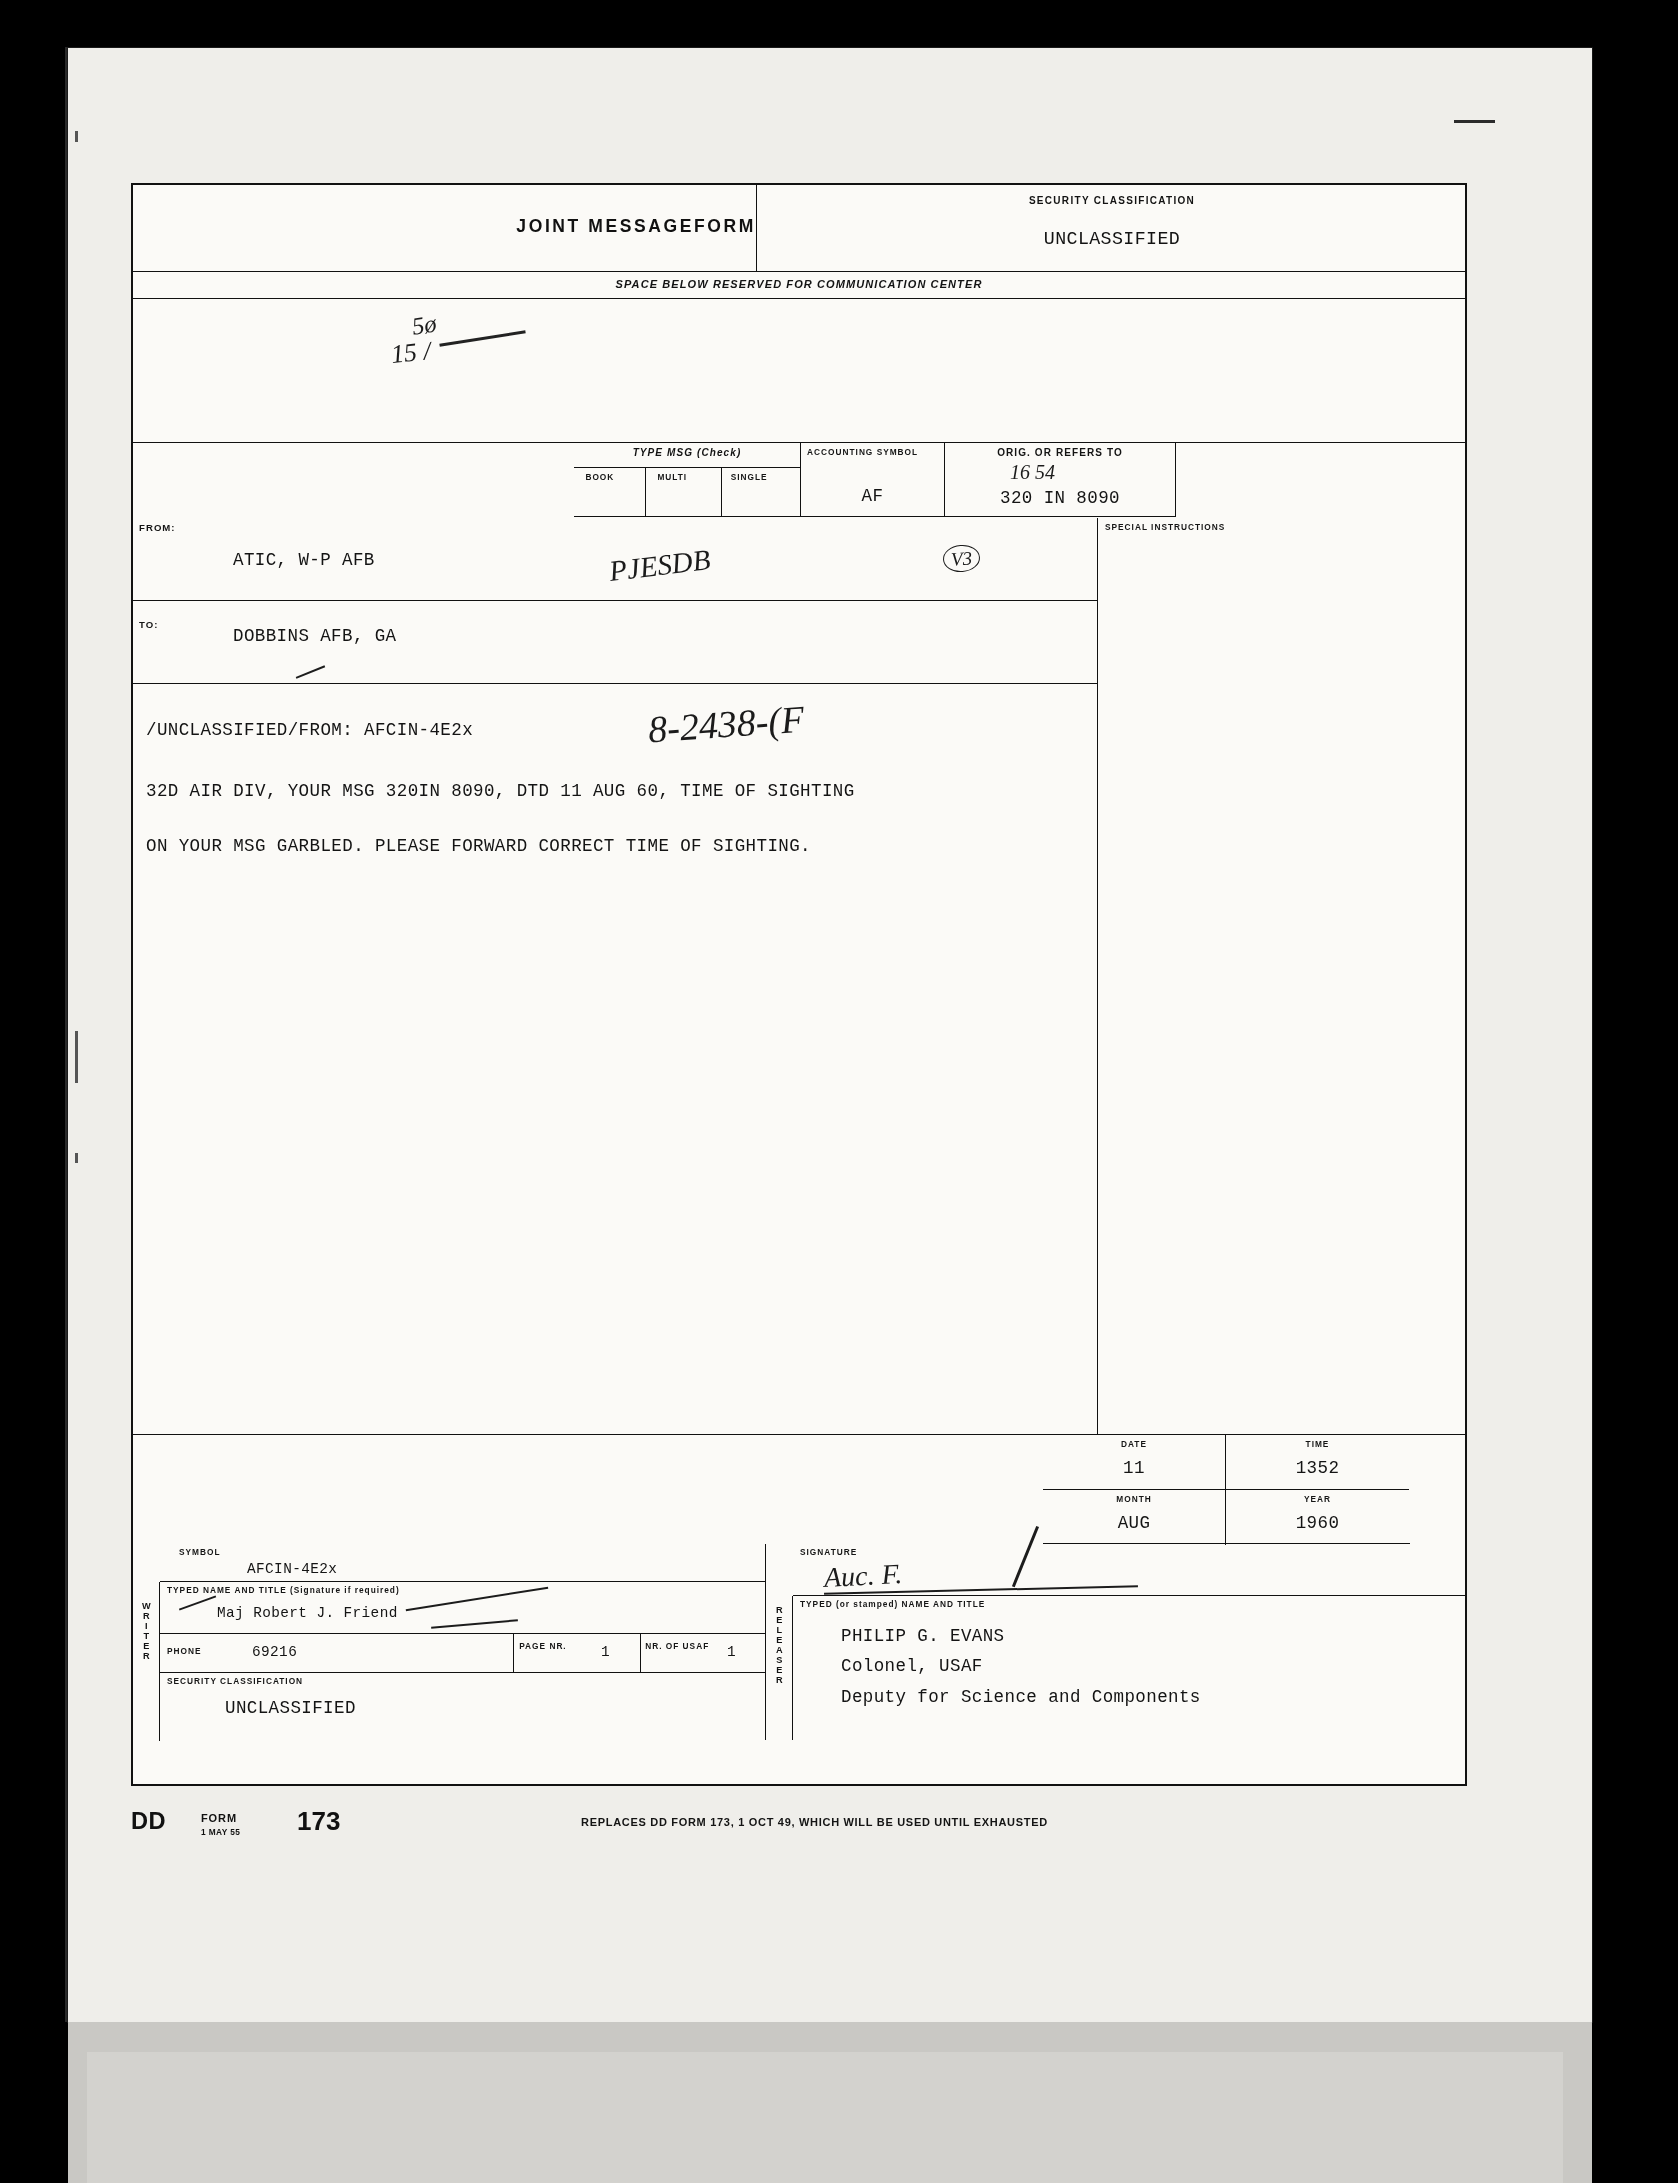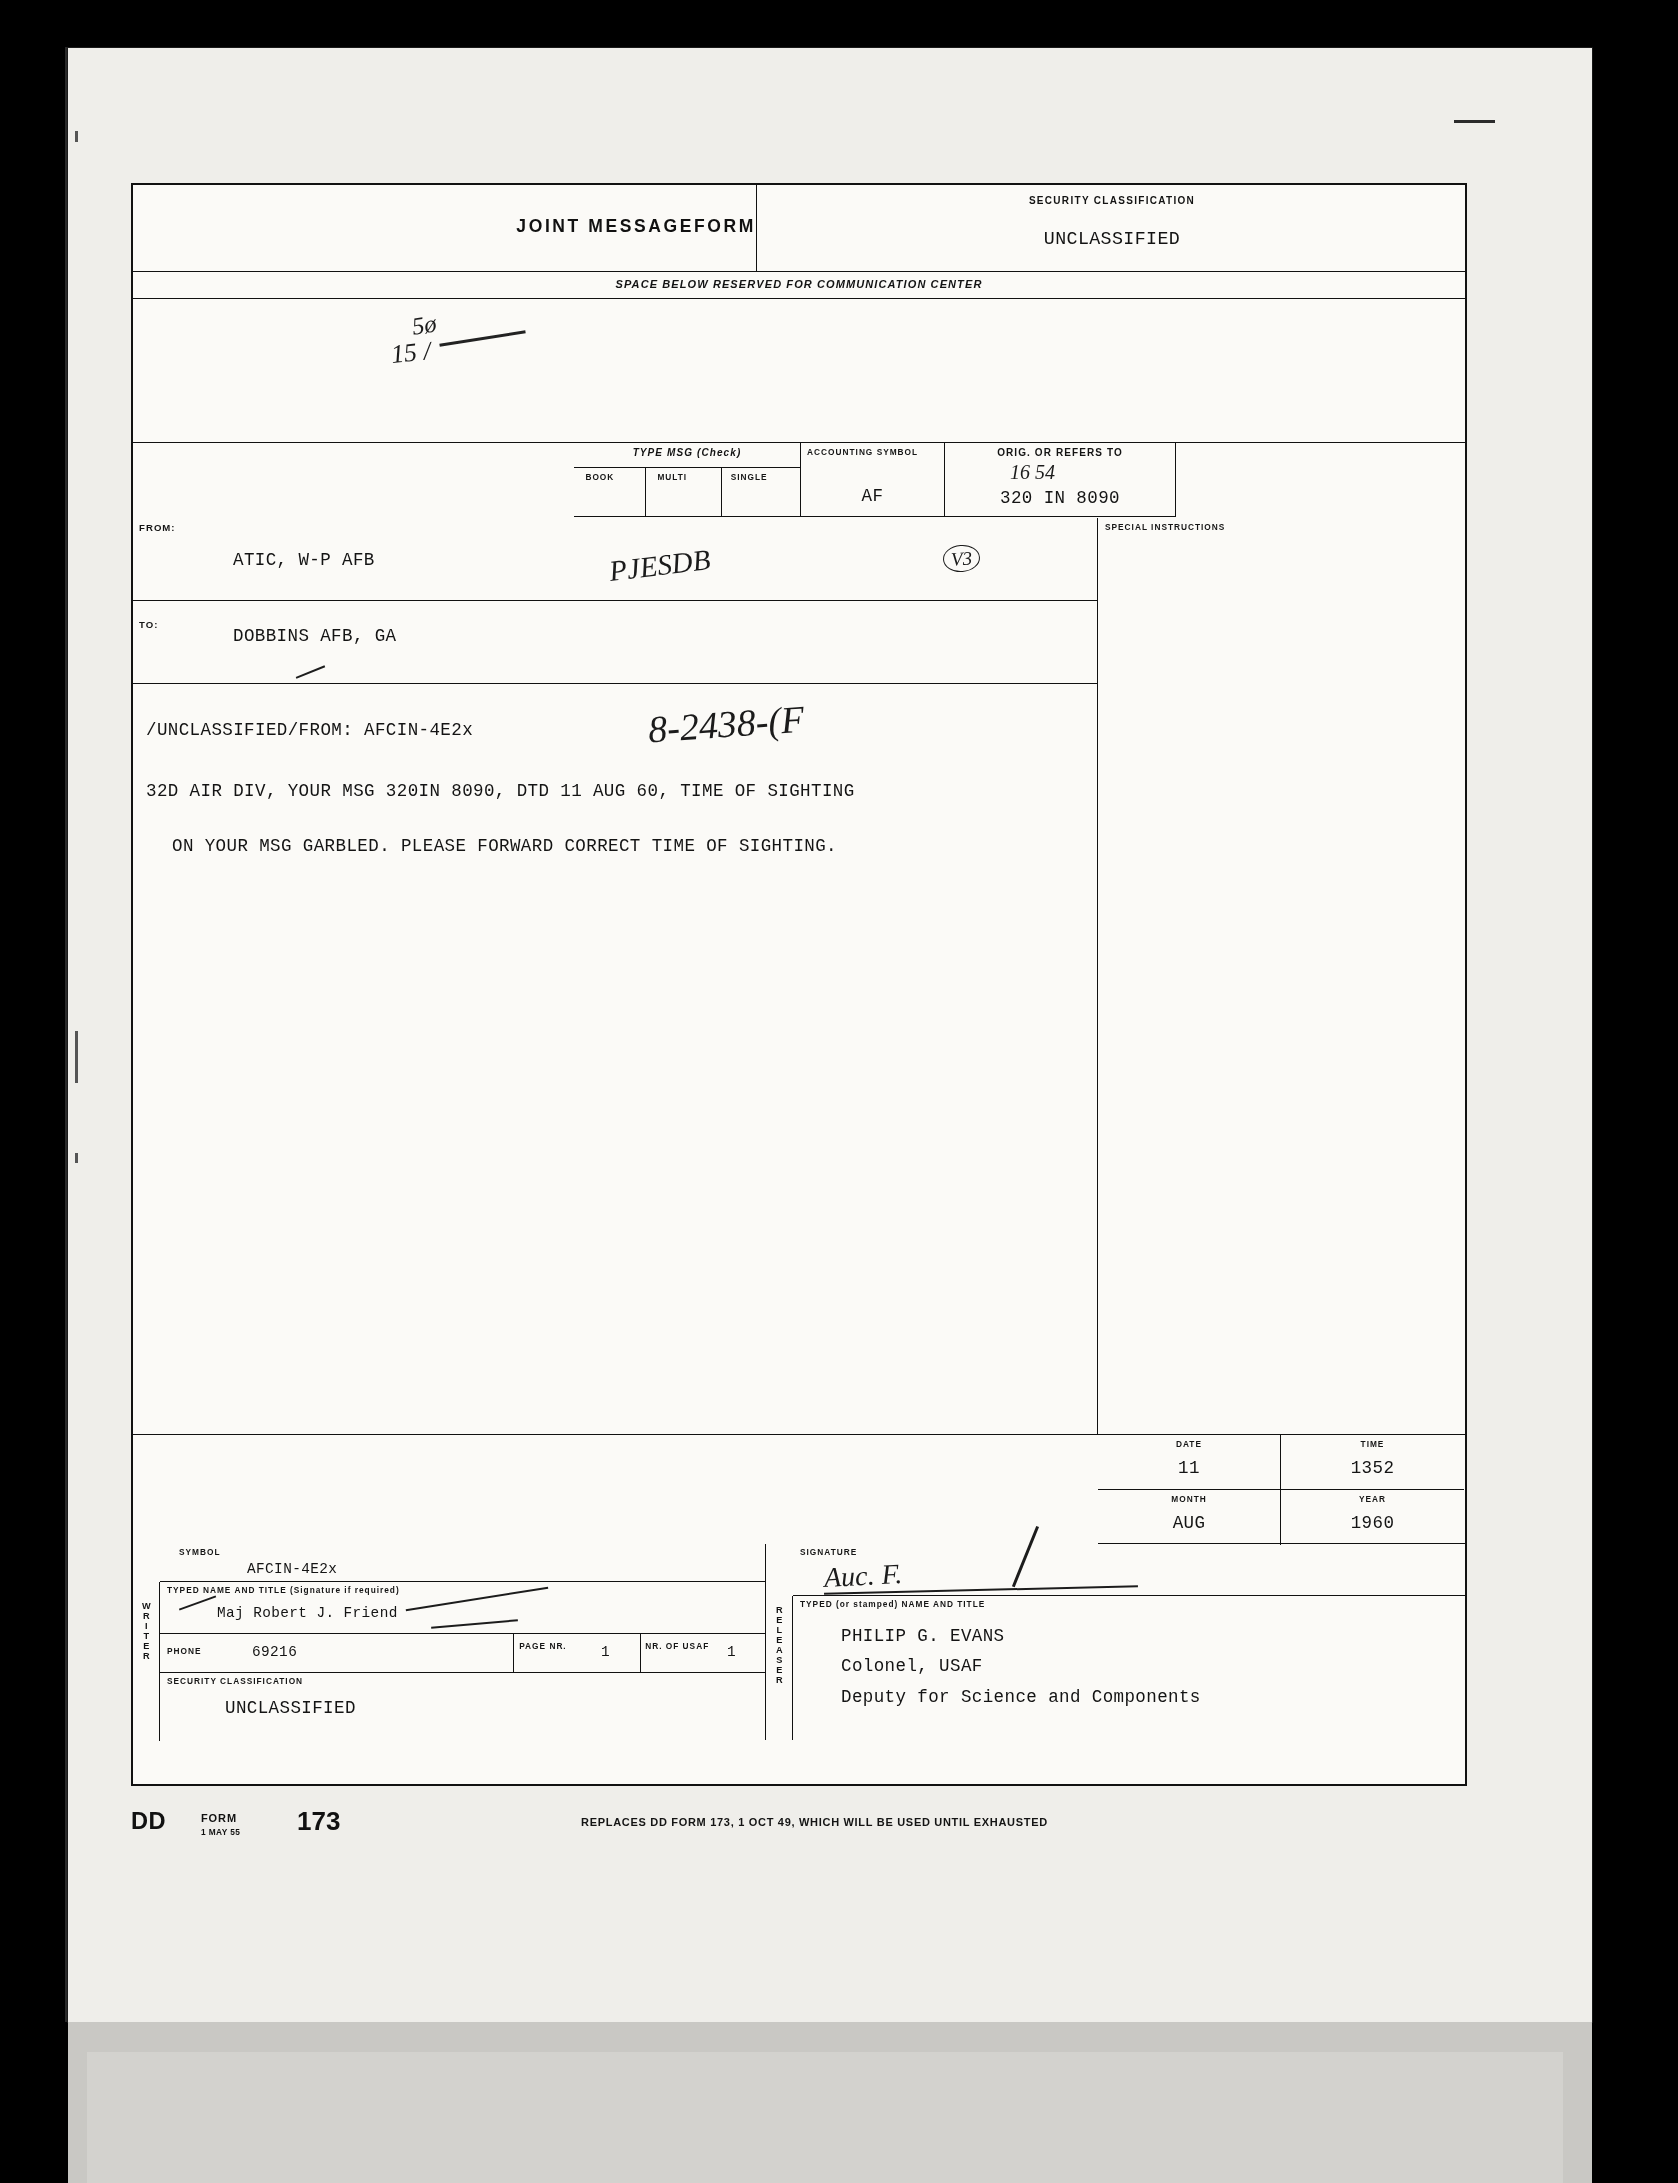--- a/index.html
+++ b/index.html
@@ -130,21 +130,21 @@
     position: absolute; left: 0; right: 0; top: 4.4px; text-align: center;
     font-size: 10px; font-weight: bold; letter-spacing: 1.1px; color: #131313;
   }
 
   
   #from-box { position: absolute; left: 0; top: 333px; width: 965px; height: 83px; }
   #to-box { position: absolute; left: 0; top: 416px; width: 965px; height: 83px; }
   #body-box { position: absolute; left: 0; top: 499px; width: 965px; height: 751px; }
   #si-box { position: absolute; left: 965px; top: 333px; width: 367px; height: 917px; }
 
-  #date-box { position: absolute; left: 965px; top: 1250px; width: 367px; height: 109px; }
+  #date-box { position: absolute; left: 910px; top: 1250px; width: 367px; height: 109px; }
 
   
   #writer-area { position: absolute; left: 0; top: 1359px; width: 633px; height: 196px; }
   #releaser-area { position: absolute; left: 633px; top: 1359px; width: 699px; height: 196px; }
 
   .vert-label {
     position: absolute;
     font-size: 9.2px;
     font-weight: bold;
     color: #131313;
@@ -259,21 +259,21 @@
   <div class="cell br bb" id="to-box">
     <span class="lbl lbl-sm" style="position:absolute;left:6.1px;top:18px;">TO:</span>
     <span class="type" style="position:absolute;left:100px;top:25px;">DOBBINS AFB, GA</span>
     <span style="position:absolute;left:162px;top:70px;width:31px;height:2.2px;background:#1d1d1d;transform:rotate(-22deg);"></span>
   </div>
 
   <div class="cell br bb" id="body-box">
     <div class="type" style="position:absolute;left:13px;top:36px;">/UNCLASSIFIED/FROM:  AFCIN-4E2x</div>
     <div class="hand" style="position:absolute;left:515px;top:17.5px;font-size:38px;transform:rotate(-4deg);">8-2438-(F</div>
     <div class="type" style="position:absolute;left:13px;top:97px;">32D AIR DIV, YOUR MSG 320IN 8090, DTD 11 AUG 60, TIME OF SIGHTING</div>
-    <div class="type" style="position:absolute;left:13px;top:152px;margin-left:26px;">ON YOUR MSG GARBLED.  PLEASE FORWARD CORRECT TIME OF SIGHTING.</div>
+    <div class="type" style="position:absolute;left:13px;top:152px;">ON YOUR MSG GARBLED.  PLEASE FORWARD CORRECT TIME OF SIGHTING.</div>
   </div>
 
   <div class="cell bb" id="si-box">
     <span class="lbl lbl-xs" style="position:absolute;left:7px;top:3.5px;">SPECIAL INSTRUCTIONS</span>
   </div>
 
   <div class="cell bb" id="date-box">
     <div class="cell br bb" style="left:0;top:0;width:183px;height:55px;">
       <div class="lbl lbl-xs center" style="position:absolute;left:0;right:0;top:3.5px;">DATE</div>
       <div class="type center" style="position:absolute;left:0;right:0;top:23px;">11</div>

